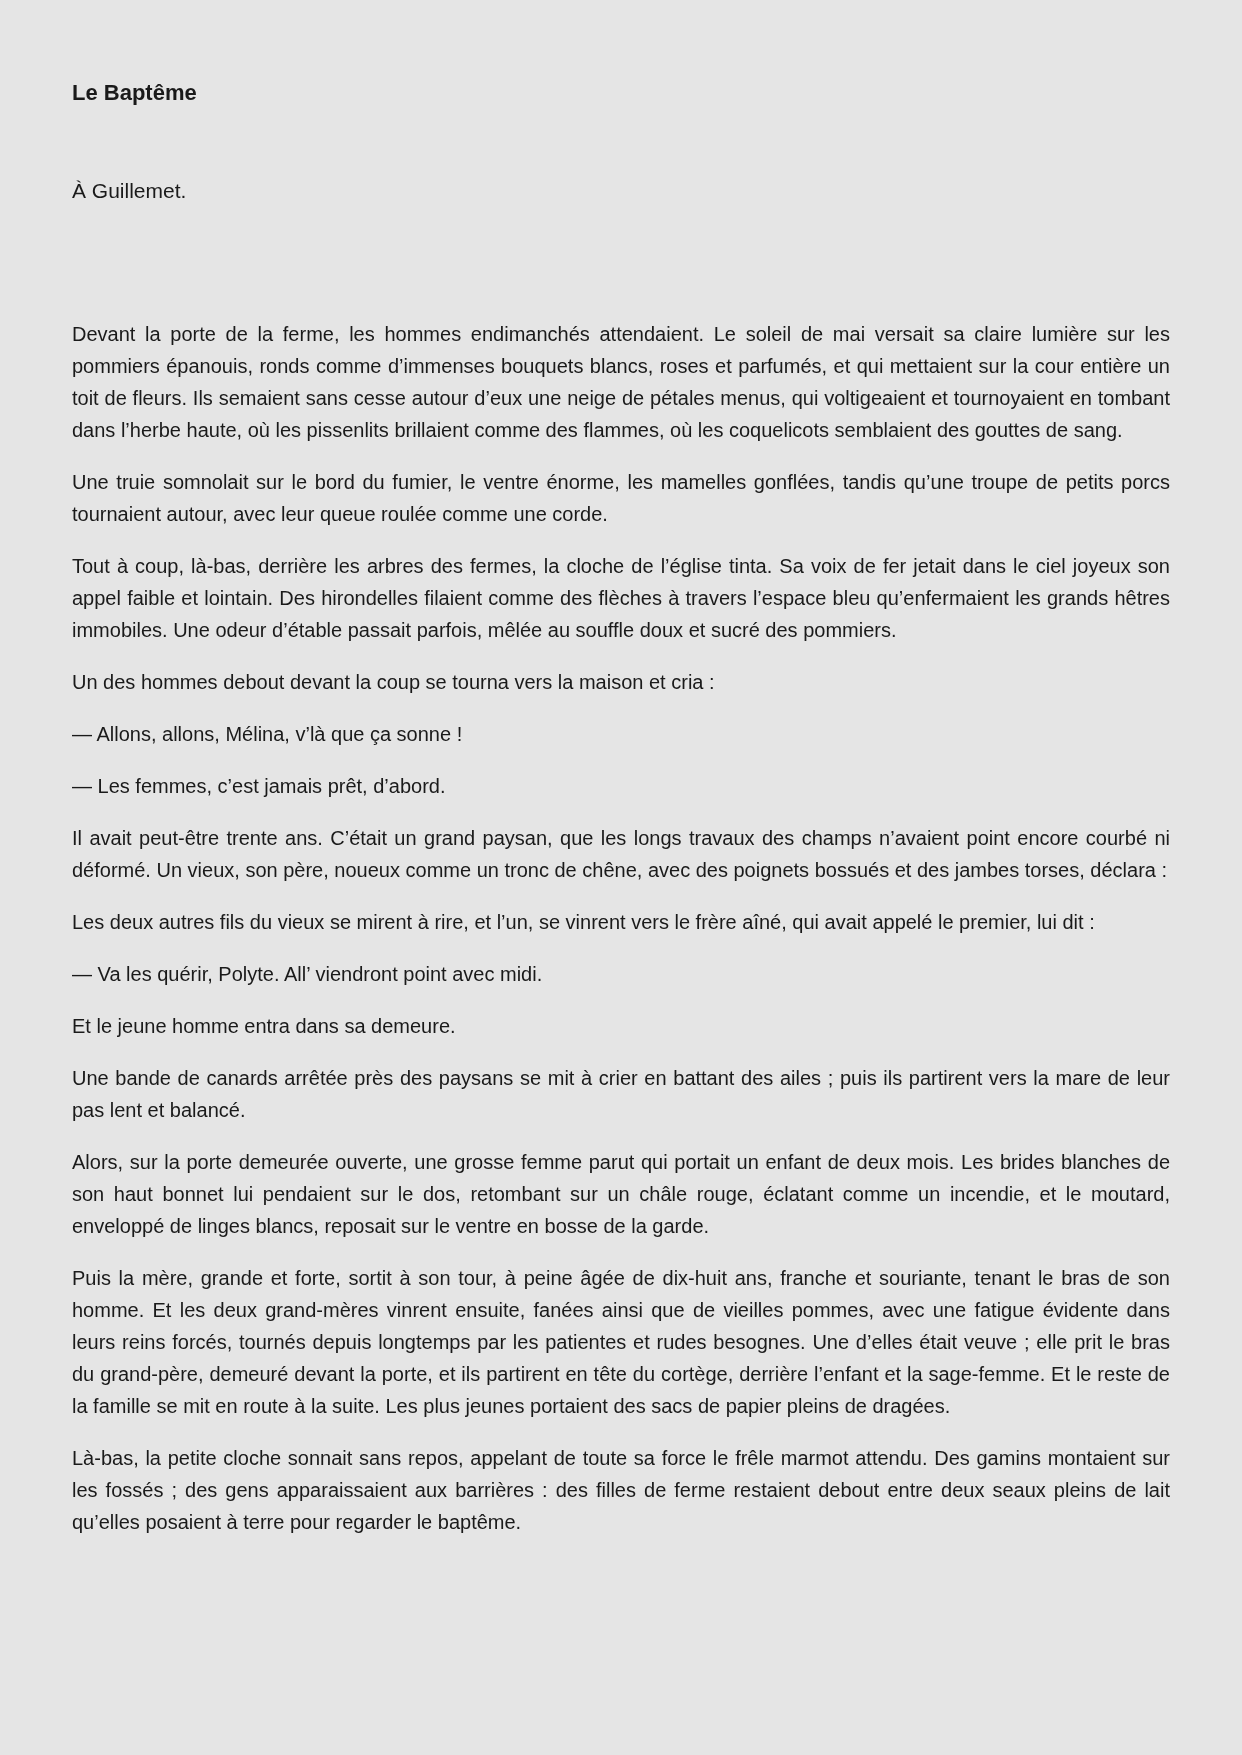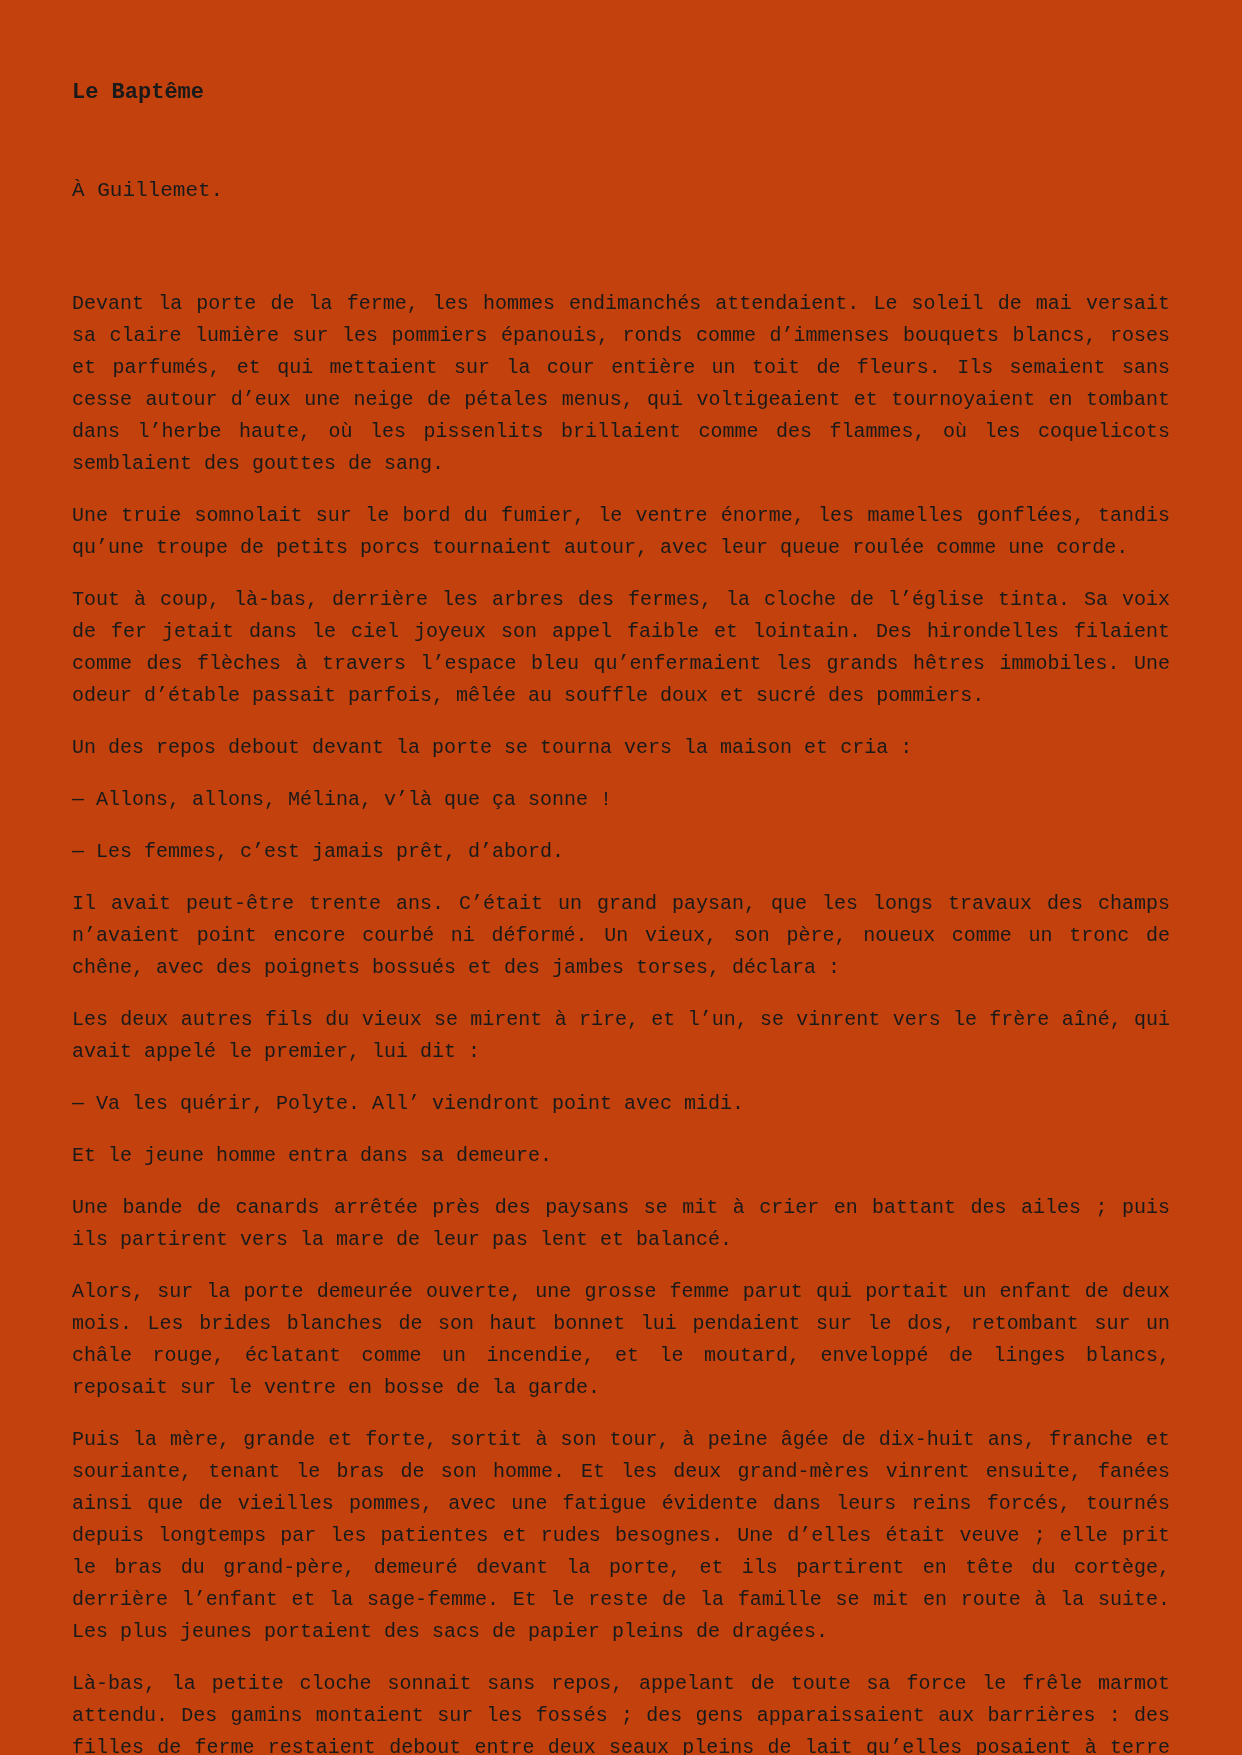--- a/index.html
+++ b/index.html
@@ -5,38 +5,38 @@
   html, body {
     margin: 0;
     padding: 0;
     background: #ffffff;
   }
   .page {
     position: relative;
     width: 1242px;
     height: 1755px;
     margin: 0 auto;
-    background: #c2410c;
+    background: #e5e5e5;
     box-sizing: border-box;
     padding: 80px 72px 0 72px;
-    font-family: Liberation Mono, monospace;
+    font-family: Liberation Sans, sans-serif;
     color: #1a1a1a;
     overflow: hidden;
   }
   .doc-title {
     font-size: 22px;
     line-height: 26px;
     font-weight: bold;
     margin: 0 0 72px 0;
     text-align: left;
   }
   .dedication {
     font-size: 21px;
     line-height: 26px;
-    margin: 0 0 84px 0;
+    margin: 0 0 114px 0;
     text-align: left;
   }
   .body-text p {
     font-size: 20px;
     line-height: 32px;
     margin: 12px 0 20px 0;
     text-align: justify;
     text-justify: inter-word;
   }
   .body-text p:last-child {
@@ -46,21 +46,21 @@
 </head>
 <body>
 
 <div class="page">
   <h1 class="doc-title">Le Baptême</h1>
   <p class="dedication">À Guillemet.</p>
   <div class="body-text">
     <p>Devant la porte de la ferme, les hommes endimanchés attendaient. Le soleil de mai versait sa claire lumière sur les pommiers épanouis, ronds comme d’immenses bouquets blancs, roses et parfumés, et qui mettaient sur la cour entière un toit de fleurs. Ils semaient sans cesse autour d’eux une neige de pétales menus, qui voltigeaient et tournoyaient en tombant dans l’herbe haute, où les pissenlits brillaient comme des flammes, où les coquelicots semblaient des gouttes de sang.</p>
     <p>Une truie somnolait sur le bord du fumier, le ventre énorme, les mamelles gonflées, tandis qu’une troupe de petits porcs tournaient autour, avec leur queue roulée comme une corde.</p>
     <p>Tout à coup, là-bas, derrière les arbres des fermes, la cloche de l’église tinta. Sa voix de fer jetait dans le ciel joyeux son appel faible et lointain. Des hirondelles filaient comme des flèches à travers l’espace bleu qu’enfermaient les grands hêtres immobiles. Une odeur d’étable passait parfois, mêlée au souffle doux et sucré des pommiers.</p>
-    <p>Un des repos debout devant la porte se tourna vers la maison et cria :</p>
+    <p>Un des hommes debout devant la coup se tourna vers la maison et cria :</p>
     <p>— Allons, allons, Mélina, v’là que ça sonne !</p>
     <p>— Les femmes, c’est jamais prêt, d’abord.</p>
     <p>Il avait peut-être trente ans. C’était un grand paysan, que les longs travaux des champs n’avaient point encore courbé ni déformé. Un vieux, son père, noueux comme un tronc de chêne, avec des poignets bossués et des jambes torses, déclara :</p>
     <p>Les deux autres fils du vieux se mirent à rire, et l’un, se vinrent vers le frère aîné, qui avait appelé le premier, lui dit :</p>
     <p>— Va les quérir, Polyte. All’ viendront point avec midi.</p>
     <p>Et le jeune homme entra dans sa demeure.</p>
     <p>Une bande de canards arrêtée près des paysans se mit à crier en battant des ailes ; puis ils partirent vers la mare de leur pas lent et balancé.</p>
     <p>Alors, sur la porte demeurée ouverte, une grosse femme parut qui portait un enfant de deux mois. Les brides blanches de son haut bonnet lui pendaient sur le dos, retombant sur un châle rouge, éclatant comme un incendie, et le moutard, enveloppé de linges blancs, reposait sur le ventre en bosse de la garde.</p>
     <p>Puis la mère, grande et forte, sortit à son tour, à peine âgée de dix-huit ans, franche et souriante, tenant le bras de son homme. Et les deux grand-mères vinrent ensuite, fanées ainsi que de vieilles pommes, avec une fatigue évidente dans leurs reins forcés, tournés depuis longtemps par les patientes et rudes besognes. Une d’elles était veuve ; elle prit le bras du grand-père, demeuré devant la porte, et ils partirent en tête du cortège, derrière l’enfant et la sage-femme. Et le reste de la famille se mit en route à la suite. Les plus jeunes portaient des sacs de papier pleins de dragées.</p>
     <p>Là-bas, la petite cloche sonnait sans repos, appelant de toute sa force le frêle marmot attendu. Des gamins montaient sur les fossés ; des gens apparaissaient aux barrières : des filles de ferme restaient debout entre deux seaux pleins de lait qu’elles posaient à terre pour regarder le baptême.</p>

